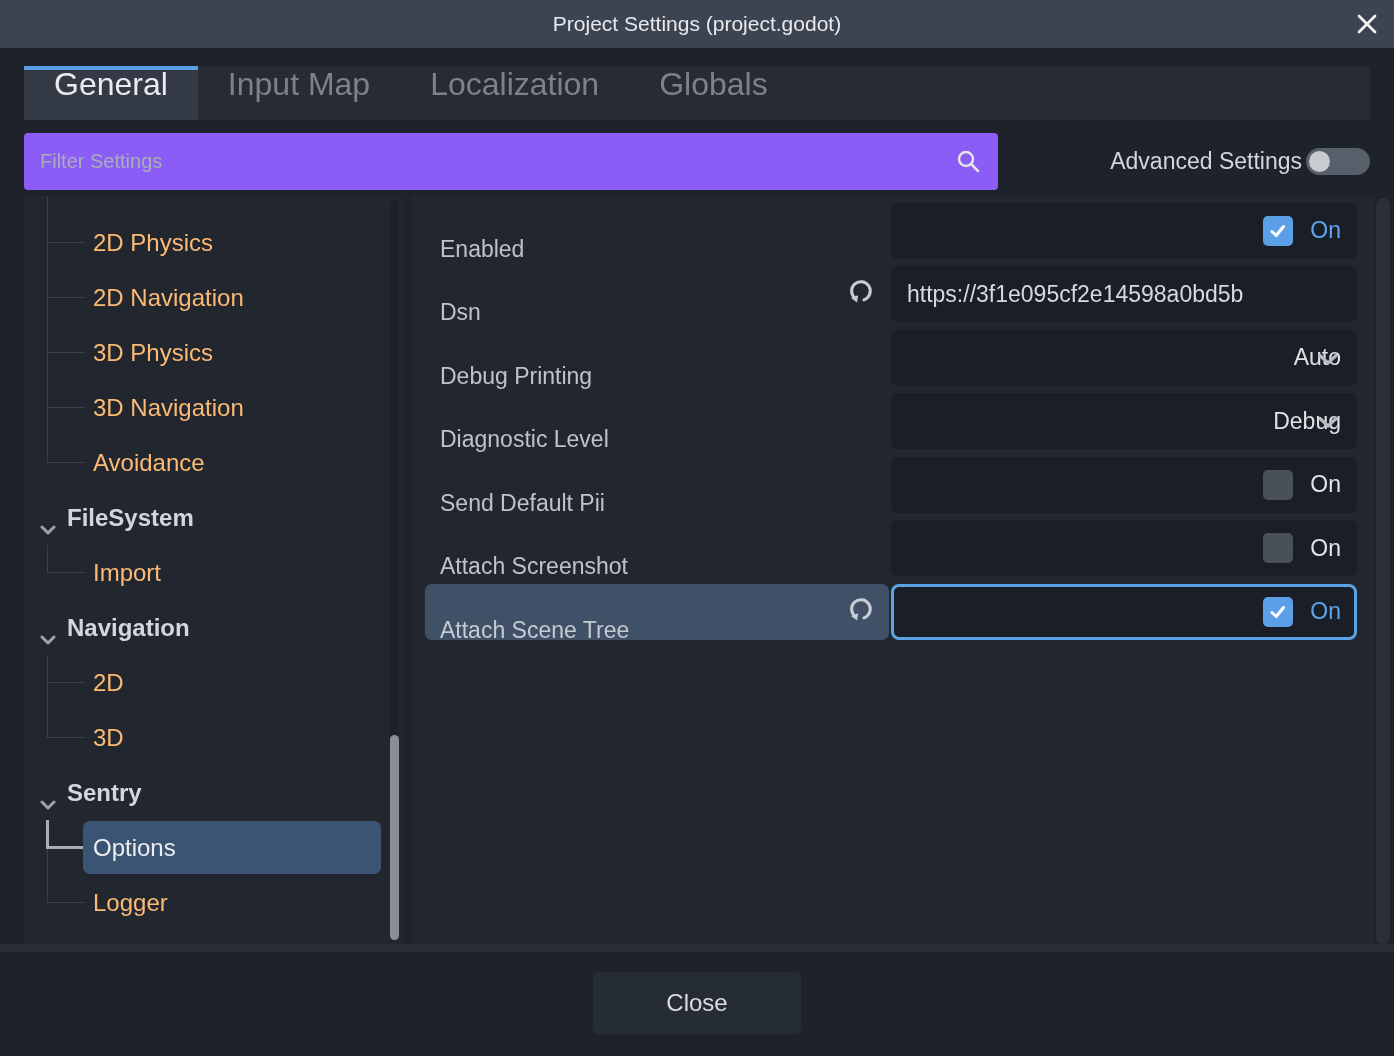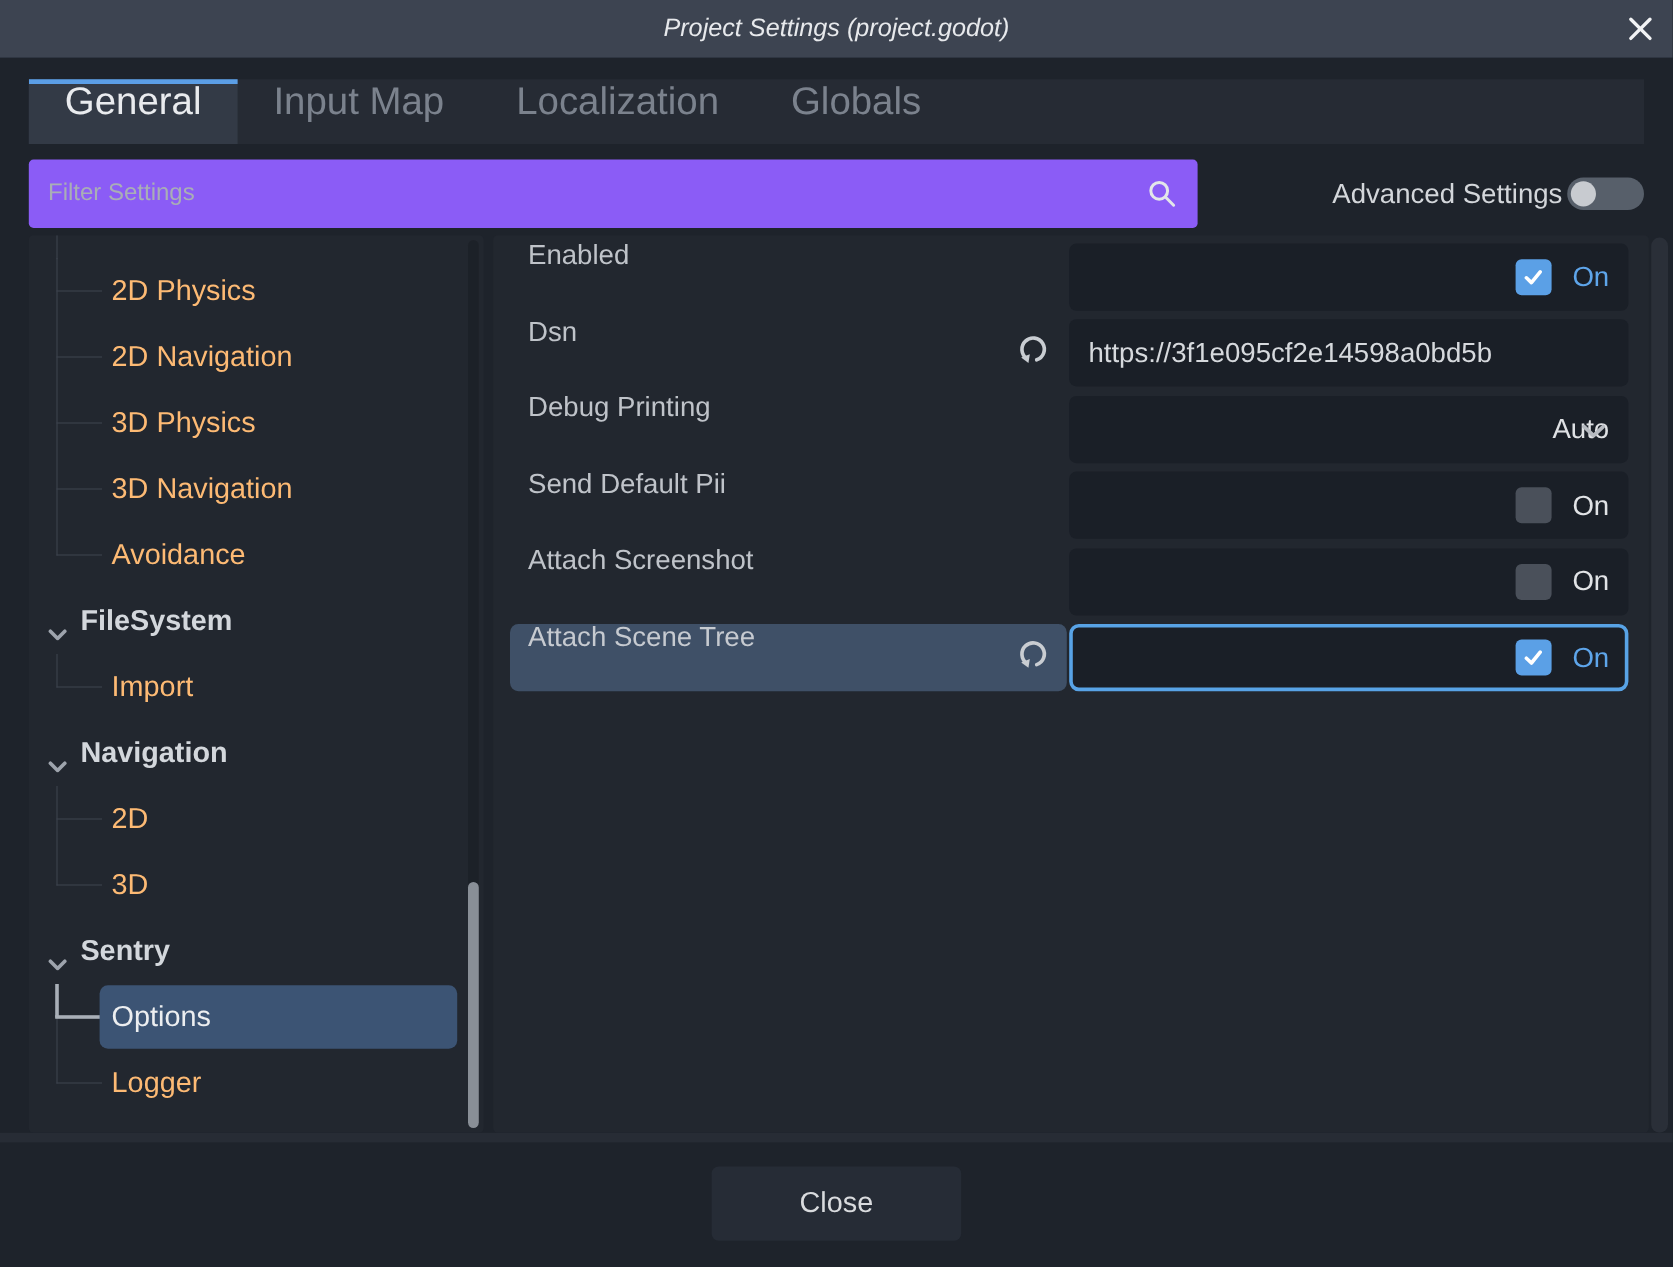--- a/index.html
+++ b/index.html
@@ -10,21 +10,21 @@
     --guide:#3b414b; --guide-bright:#a9afb7;
   }
   *{margin:0;padding:0;box-sizing:border-box;}
   html,body{width:1394px;height:1056px;overflow:hidden;}
   body{font-family:"Liberation Sans",sans-serif;background:var(--page-bg);position:relative;
        -webkit-font-smoothing:antialiased;}
   .abs{position:absolute;}
 
   
   .titlebar{left:0;top:0;width:1394px;height:48px;background:var(--titlebar-bg);
-            display:flex;align-items:center;justify-content:center;font-style:italic;}
+            display:flex;align-items:center;justify-content:center;}
   .title{color:#e7e9ec;font-size:21px;}
   .close-x{position:absolute;right:15px;top:12px;width:24px;height:24px;cursor:pointer;
            display:flex;align-items:center;justify-content:center;}
 
   
   .tabstrip{left:24px;top:66px;width:1346px;height:54px;background:var(--tabstrip-bg);
             display:flex;align-items:stretch;}
   .tab{display:flex;align-items:flex-start;padding:0 30px;font-size:32px;color:#7b828d;cursor:pointer;}
   .tab.active{background:var(--tab-active-bg);color:#e9ebee;box-shadow:inset 0 4px 0 var(--accent-blue);}
 
@@ -65,21 +65,21 @@
   .tree-scroll-track{position:absolute;right:4px;top:4px;bottom:4px;width:9px;border-radius:5px;
                      background:rgba(0,0,0,0.15);}
   .tree-scroll-thumb{position:absolute;right:4px;top:539px;width:9px;height:205px;border-radius:5px;
                      background:#898f97;cursor:pointer;}
 
   
   .settings{left:411px;top:196px;width:963px;height:748px;background:var(--panel-bg);
             border-radius:4px;}
   .srows{position:absolute;left:0;top:3px;right:0;}
   .srow{height:63.5px;display:flex;position:relative;}
-  .lcell{flex:0 0 480px;display:flex;align-items:flex-start;padding-left:29px;font-size:23px;
+  .lcell{flex:0 0 480px;display:flex;align-items:flex-end;padding-left:29px;font-size:23px;
          color:#bfc3c9;position:relative;}
   .vcell{flex:0 0 466px;align-self:center;height:56px;background:var(--cell-bg);border-radius:6px;
          display:flex;align-items:center;padding:0 16px;position:relative;color:#dfe1e4;
          font-size:23px;justify-content:flex-end;}
   .vcell.focused{border:3px solid var(--focus-border);border-radius:8px;padding:0 13px;}
   .row-hl{position:absolute;left:14px;top:3.5px;width:464px;height:56px;border-radius:7px;
           background:var(--row-highlight-bg);}
   .srow.highlighted .lcell{color:#c6cad0;}
   .srow.highlighted .lcell .ltext{position:relative;}
   .revert{position:absolute;right:16px;top:50%;transform:translateY(-50%);cursor:pointer;}
@@ -268,20 +268,33 @@
       <div class="vcell">
         <span>Auto</span>
         <span class="dd-chev">
           <svg width="22" height="13" viewBox="0 0 22 13">
               <polyline points="3,3 11,10.5 19,3" fill="none" stroke="#b6bac0" stroke-width="3.2" stroke-linecap="round" stroke-linejoin="round"></polyline>
             </svg>
         </span>
       </div>
     </div>
 
+    <div class="srow">
+      <div class="lcell">
+          <span class="ltext">Diagnostic Level</span>
+        </div>
+      <div class="vcell">
+        <span>Debug</span>
+        <span class="dd-chev">
+          <svg width="22" height="13" viewBox="0 0 22 13">
+              <polyline points="3,3 11,10.5 19,3" fill="none" stroke="#b6bac0" stroke-width="3.2" stroke-linecap="round" stroke-linejoin="round"></polyline>
+            </svg>
+        </span>
+      </div>
+    </div>
 
     <div class="srow">
       <div class="lcell">
           <span class="ltext">Send Default Pii</span>
         </div>
       <div class="vcell">
         <div class="cb unchecked"></div>
         <span class="on-white">On</span>
       </div>
     </div>

